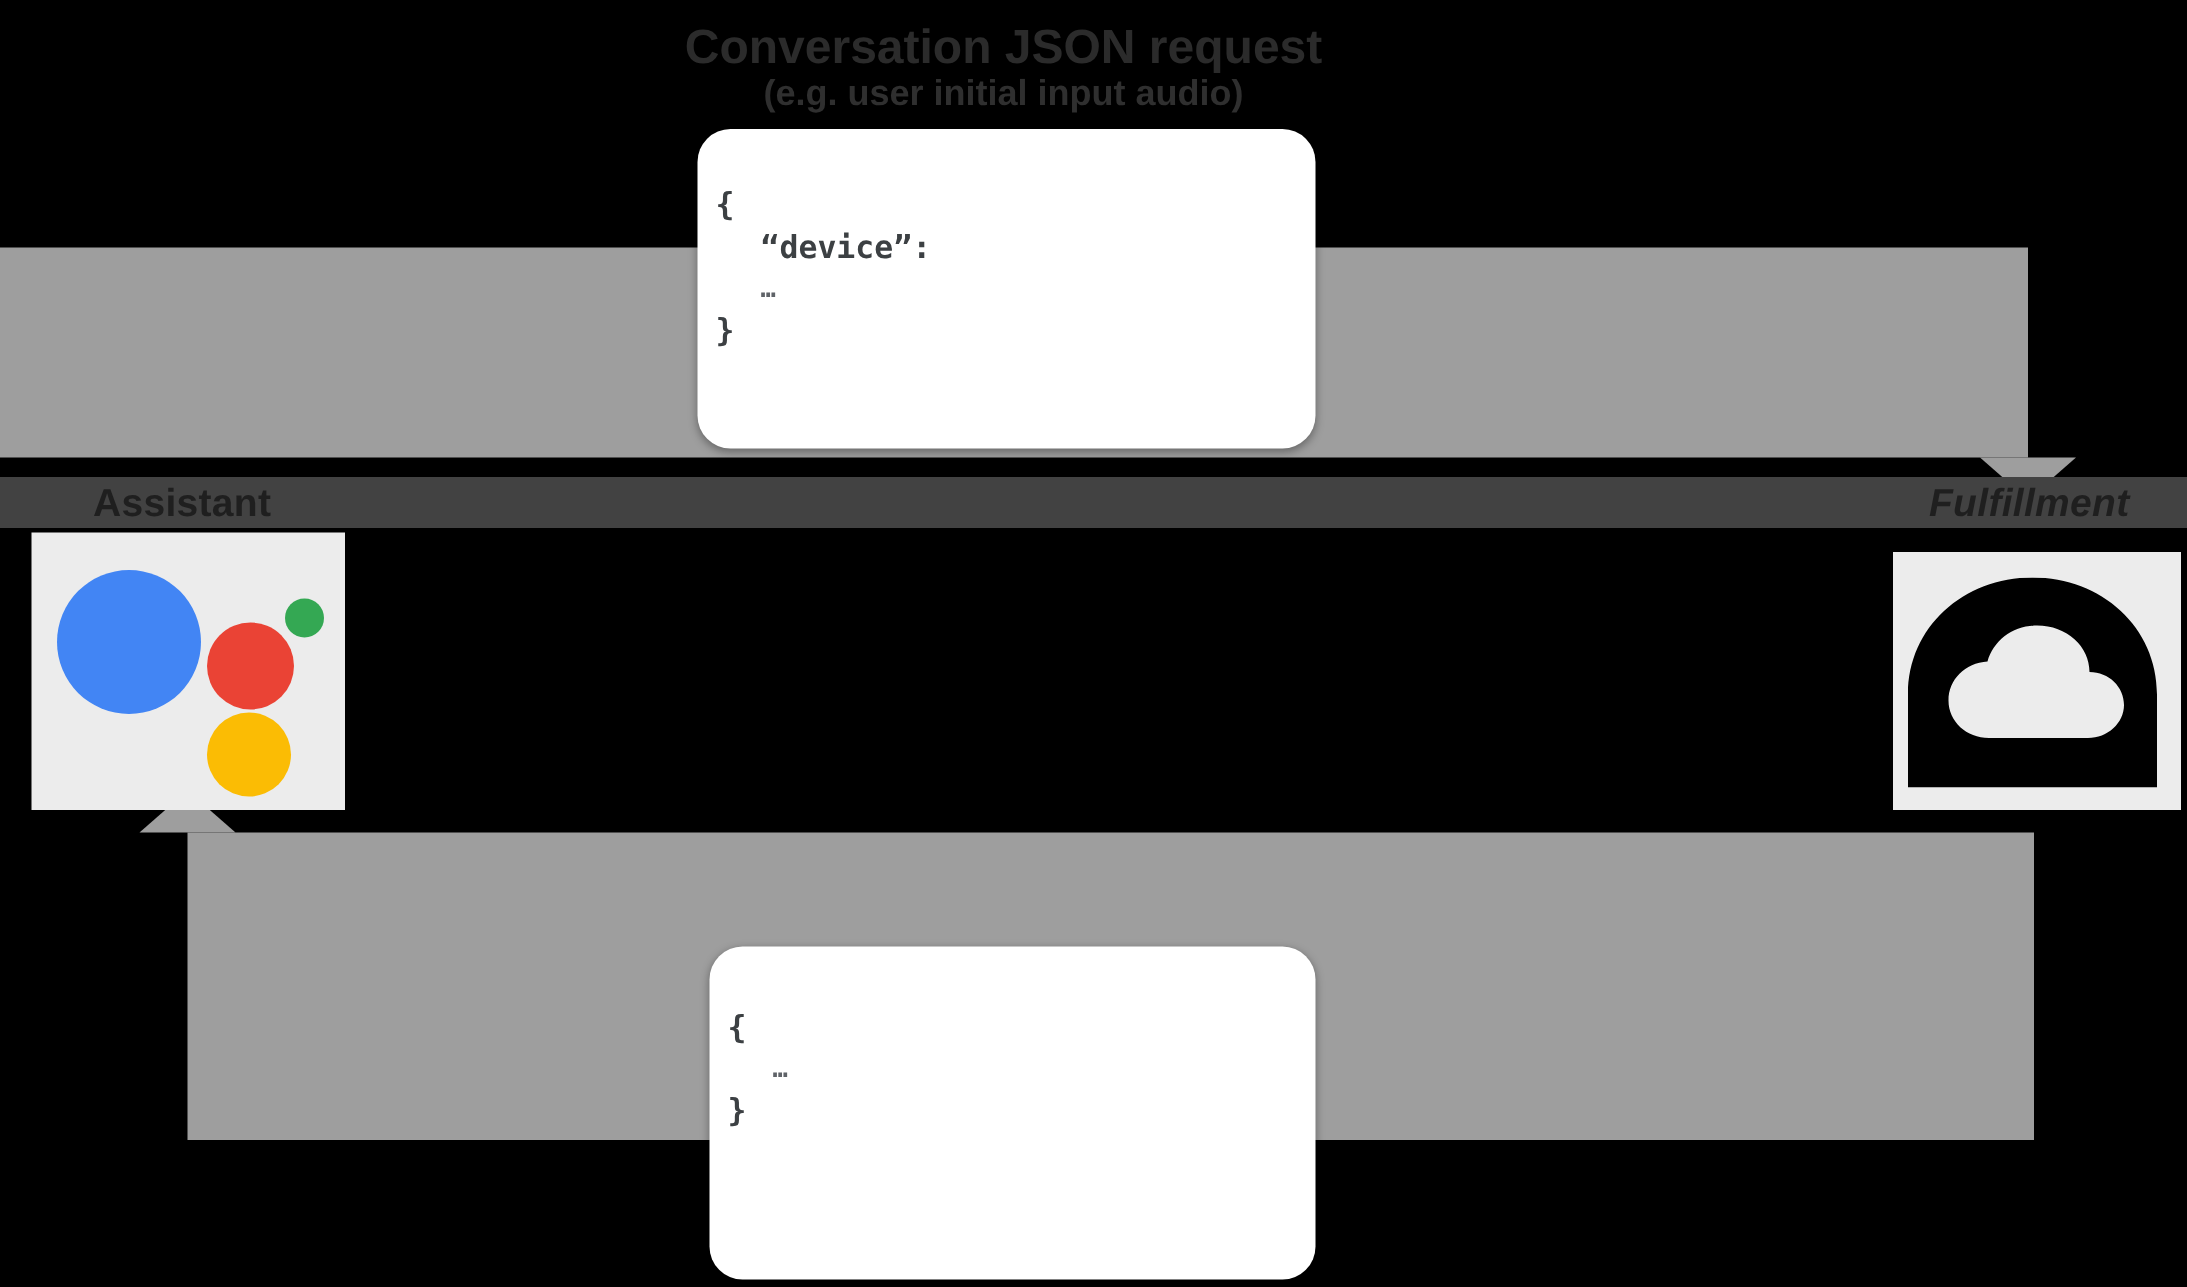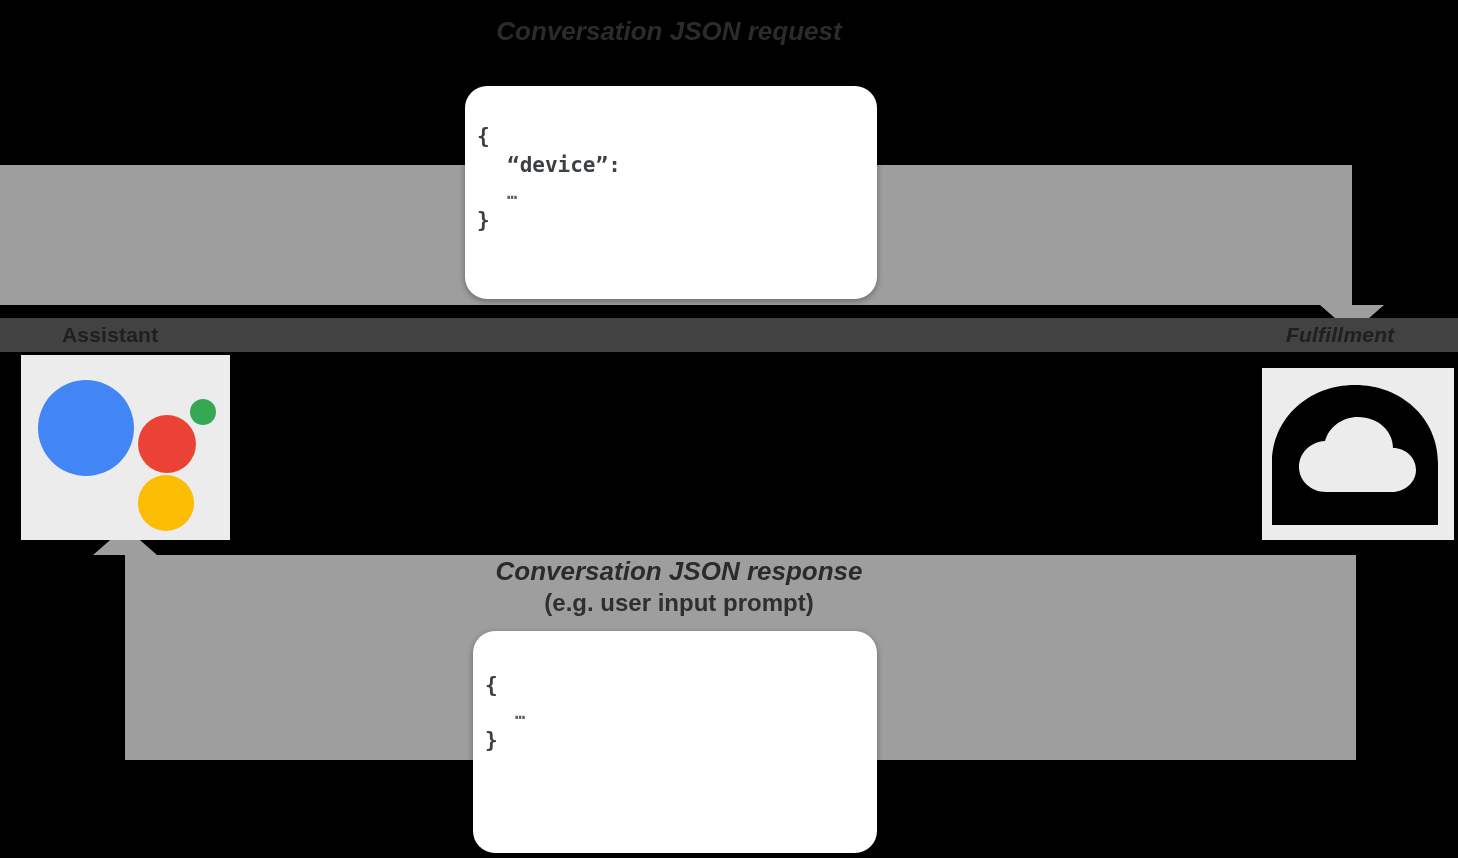--- a/index.html
+++ b/index.html
@@ -61,21 +61,21 @@
     top: 318px;
     width: 1458px;
     height: 34px;
     background: #424242;
   }
 
   
   .rail-label {
     position: absolute;
     top: 320px;
-    font-size: 21px;
+    font-size: 26px;
     font-weight: 700;
     color: #1f1f1f;
     letter-spacing: .2px;
     line-height: 30px;
     white-space: nowrap;
   }
   .rail-label.left  { left: 62px; }
   .rail-label.right { left: 1286px; font-style: italic; }
 
   
@@ -114,24 +114,23 @@
 
   
   .caption {
     position: absolute;
     text-align: center;
     white-space: nowrap;
     line-height: 31px;
   }
   .caption .l1 {
     display: block;
-    font-size: 26px;
+    font-size: 32px;
     font-weight: 700;
     color: #2b2b2b;
-    font-style: italic;
   }
   .caption .l2 {
     display: block;
     font-size: 24px;
     font-weight: 700;
     color: #2f2f2f;
   }
   .caption-top    { left: 399px; top: 16px;  width: 540px; }
   .caption-bottom { left: 399px; top: 556px; width: 560px; }
 
@@ -192,33 +191,30 @@
   <svg class="cloud-glyph" viewBox="0 0 166 140">
     <path fill="#000000" fill-rule="evenodd" d="
       M83 0 C129 0 166 33 166 78 L166 140 L0 140 L0 78 C0 33 37 0 83 0 Z
       M86 32 C70 32 57 42 53 56 C38 57 27 68 27 82 C27 96 39 107 54 107
       L120 107 C133 107 144 97 144 85 C144 73 134 63 121 63
       C121 46 106 32 86 32 Z"></path>
   </svg>
 
   <div class="caption caption-top">
     <span class="l1">Conversation JSON request</span>
+    <span class="l2">(e.g. user initial input audio)</span>
   </div>
 
   <div class="json-card json-card-top">
     <div class="json-line">{</div>
     <div class="json-line ind">“device”:</div>
     <div class="json-line dots">…</div>
     <div class="json-line">}</div>
   </div>
 
-  <div class="caption caption-bottom">
-    <span class="l1">Conversation JSON response</span>
-    <span class="l2">(e.g. user input prompt)</span>
-  </div>
 
   <div class="json-card json-card-bottom">
     <div class="json-line">{</div>
     <div class="json-line dots">…</div>
     <div class="json-line">}</div>
   </div>
 
 </div>
 
 </body></html>

